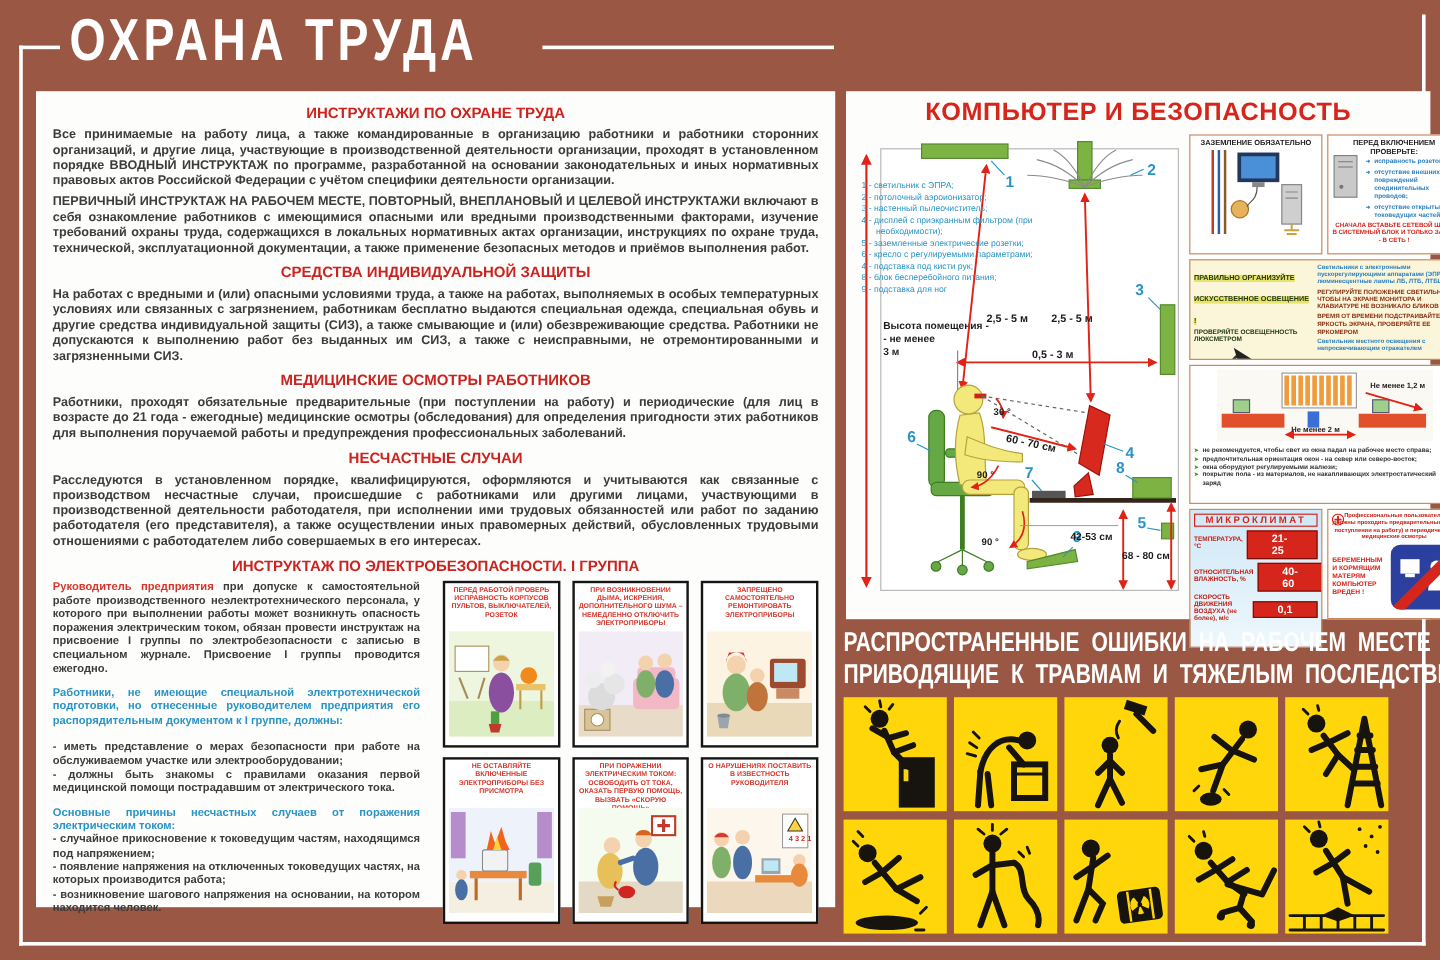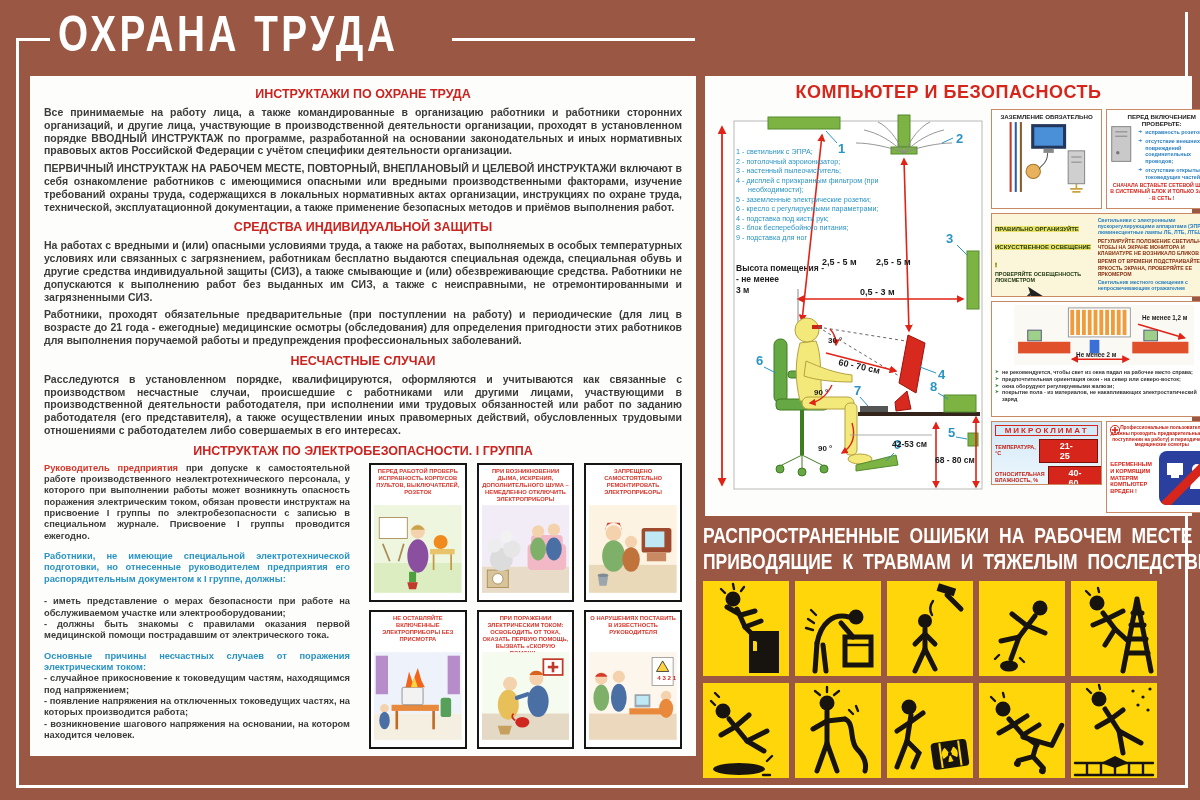--- a/index.html
+++ b/index.html
@@ -17,24 +17,24 @@
   .electro-text{width:306px;flex:none;font-size:9.3px;line-height:1.22;font-weight:bold;text-align:justify;}
   .etx-red{color:#d6362b;}.etx-dark{color:#3c3c3c;}.etx-blue{color:#2a94c5;}
   .eb{margin:0 0 9px;}
   .cartoons{flex:1;display:grid;grid-template-columns:repeat(3,1fr);gap:8px 10px;align-content:start;}
   .cartoon{border:2px solid #151515;background:#fff;height:139px;position:relative;padding:3px;box-sizing:border-box;}
   .cap{color:#d6362b;font-size:5.8px;font-weight:bold;text-align:center;line-height:1.2;}
   .cartoon svg{position:absolute;left:3px;bottom:3px;width:calc(100% - 6px);height:96px;}
   
   .computer-panel{position:absolute;left:705px;top:76px;width:487px;height:440px;background:#fdfdfb;
                   box-sizing:border-box;padding:2px 5px;}
-  .cp-h{color:#d6261c;font-size:18px;font-weight:bold;text-align:center;letter-spacing:.5px;margin:4px 0 0;}
+  .cp-h{color:#d6261c;font-size:21px;font-weight:bold;text-align:center;letter-spacing:.5px;margin:4px 0 0;}
   .cp-body{display:flex;gap:5px;}
   .diagram{position:relative;width:276px;height:398px;flex:none;}
-  .legend{position:absolute;left:26px;top:44px;width:152px;color:#2a94c5;font-size:7.2px;line-height:1.32;}
+  .legend{position:absolute;left:8px;top:44px;width:152px;color:#2a94c5;font-size:7.2px;line-height:1.32;}
   .legend div{padding-left:12px;text-indent:-12px;}
   .cards{flex:1;display:flex;flex-direction:column;gap:4px;padding-top:6px;}
   .cardrow{display:flex;gap:4px;}
   .card{border:1px solid #c98a63;background:#fff;box-sizing:border-box;padding:3px;overflow:hidden;position:relative;}
   .c-half{width:50%;}
   .ct{font-size:6.2px;font-weight:bold;text-align:center;color:#222;}
   .c-check li{list-style:none;color:#2a7fc0;font-size:5.4px;line-height:1.25;margin:2px 0;padding-left:7px;position:relative;font-weight:bold;}
   .c-check li:before{content:"➜";color:#2a7fc0;position:absolute;left:0;font-size:4.6px;}
   .c-check ul{margin:2px 0;padding:0 0 0 28px;}
   .red-foot{color:#d6261c;font-size:5.2px;font-weight:bold;text-align:center;line-height:1.2;}
@@ -80,20 +80,21 @@
 <div class="title">ОХРАНА ТРУДА</div>
 
 <div class="left-panel">
   <div class="sec-h">ИНСТРУКТАЖИ ПО ОХРАНЕ ТРУДА</div>
   <p class="para">Все принимаемые на работу лица, а также командированные в организацию работники и работники сторонних организаций, и другие лица, участвующие в производственной деятельности организации, проходят в установленном порядке ВВОДНЫЙ ИНСТРУКТАЖ по программе, разработанной на основании законодательных и иных нормативных правовых актов Российской Федерации с учётом специфики деятельности организации.</p>
   <p class="para">ПЕРВИЧНЫЙ ИНСТРУКТАЖ НА РАБОЧЕМ МЕСТЕ, ПОВТОРНЫЙ, ВНЕПЛАНОВЫЙ И ЦЕЛЕВОЙ ИНСТРУКТАЖИ включают в себя ознакомление работников с имеющимися опасными или вредными производственными факторами, изучение требований охраны труда, содержащихся в локальных нормативных актах организации, инструкциях по охране труда, технической, эксплуатационной документации, а также применение безопасных методов и приёмов выполнения работ.</p>
 
   <div class="sec-h">СРЕДСТВА ИНДИВИДУАЛЬНОЙ ЗАЩИТЫ</div>
   <p class="para">На работах с вредными и (или) опасными условиями труда, а также на работах, выполняемых в особых температурных условиях или связанных с загрязнением, работникам бесплатно выдаются специальная одежда, специальная обувь и другие средства индивидуальной защиты (СИЗ), а также смывающие и (или) обезвреживающие средства. Работники не допускаются к выполнению работ без выданных им СИЗ, а также с неисправными, не отремонтированными и загрязненными СИЗ.</p>
 
+  <div class="sec-h">МЕДИЦИНСКИЕ ОСМОТРЫ РАБОТНИКОВ</div>
   <p class="para">Работники, проходят обязательные предварительные (при поступлении на работу) и периодические (для лиц в возрасте до 21 года - ежегодные) медицинские осмотры (обследования) для определения пригодности этих работников для выполнения поручаемой работы и предупреждения профессиональных заболеваний.</p>
 
   <div class="sec-h">НЕСЧАСТНЫЕ СЛУЧАИ</div>
   <p class="para">Расследуются в установленном порядке, квалифицируются, оформляются и учитываются как связанные с производством несчастные случаи, происшедшие с работниками или другими лицами, участвующими в производственной деятельности работодателя, при исполнении ими трудовых обязанностей или работ по заданию работодателя (его представителя), а также осуществлении иных правомерных действий, обусловленных трудовыми отношениями с работодателем либо совершаемых в его интересах.</p>
 
   <div class="sec-h">ИНСТРУКТАЖ ПО ЭЛЕКТРОБЕЗОПАСНОСТИ. I ГРУППА</div>
   <div class="electro">
     <div class="electro-text">
       <p class="eb"><span class="etx-red">Руководитель предприятия</span><span class="etx-dark"> при допуске к самостоятельной работе производственного неэлектротехнического персонала, у которого при выполнении работы может возникнуть опасность поражения электрическим током, обязан провести инструктаж на присвоение I группы по электробезопасности с записью в специальном журнале. Присвоение I группы проводится ежегодно.</span></p>
       <p class="eb">
@@ -438,21 +439,21 @@
         </svg>
         <div class="rm-items">
           <div>не рекомендуется, чтобы свет из окна падал на рабочее место справа;</div>
           <div>предпочтительная ориентация окон - на север или северо-восток;</div>
           <div>окна оборудуют регулируемыми жалюзи;</div>
           <div>покрытие пола - из материалов, не накапливающих электростатический заряд</div>
         </div>
       </div>
 
       <div class="cardrow">
-        <div class="card c-half c-micro" style="height:64px;">
+        <div class="card c-half c-micro" style="height:116px;">
           <div class="mc-title">МИКРОКЛИМАТ</div>
           <div class="mc-row">
             <div class="mc-lab">ТЕМПЕРАТУРА, °С</div>
             <div class="mc-val">21-25</div>
           </div>
           <div class="mc-row">
             <div class="mc-lab">ОТНОСИТЕЛЬНАЯ ВЛАЖНОСТЬ, %</div>
             <div class="mc-val">40-60</div>
           </div>
           <div class="mc-row">

